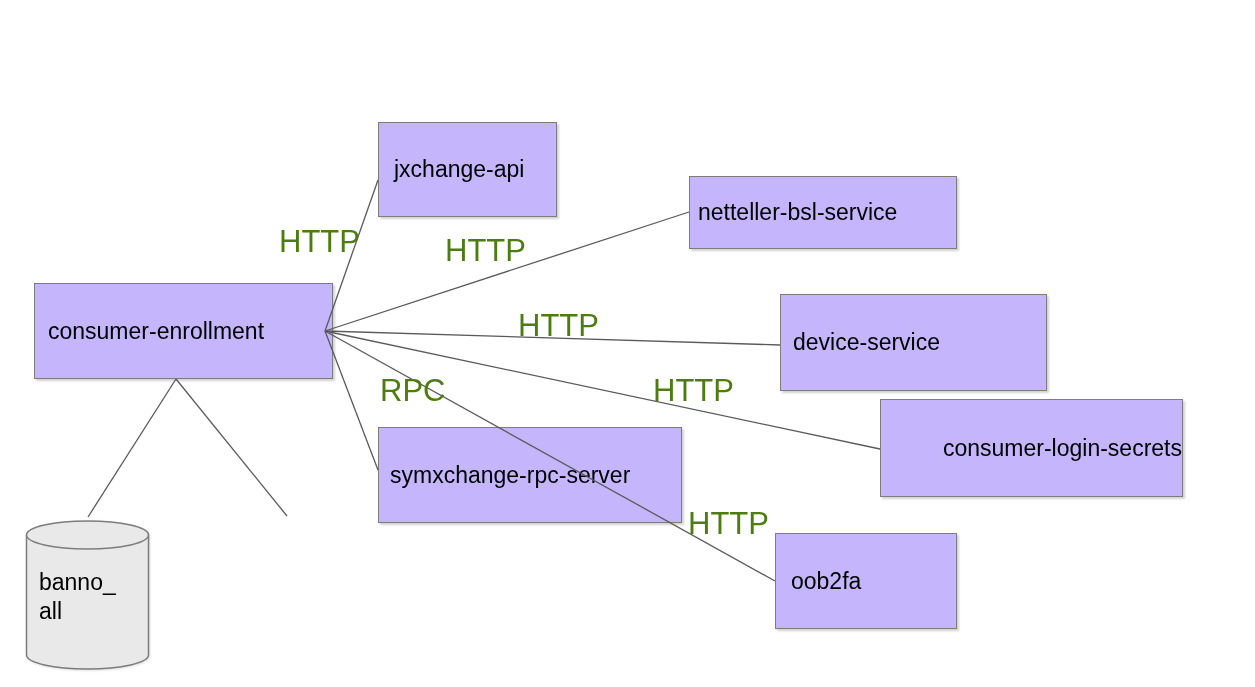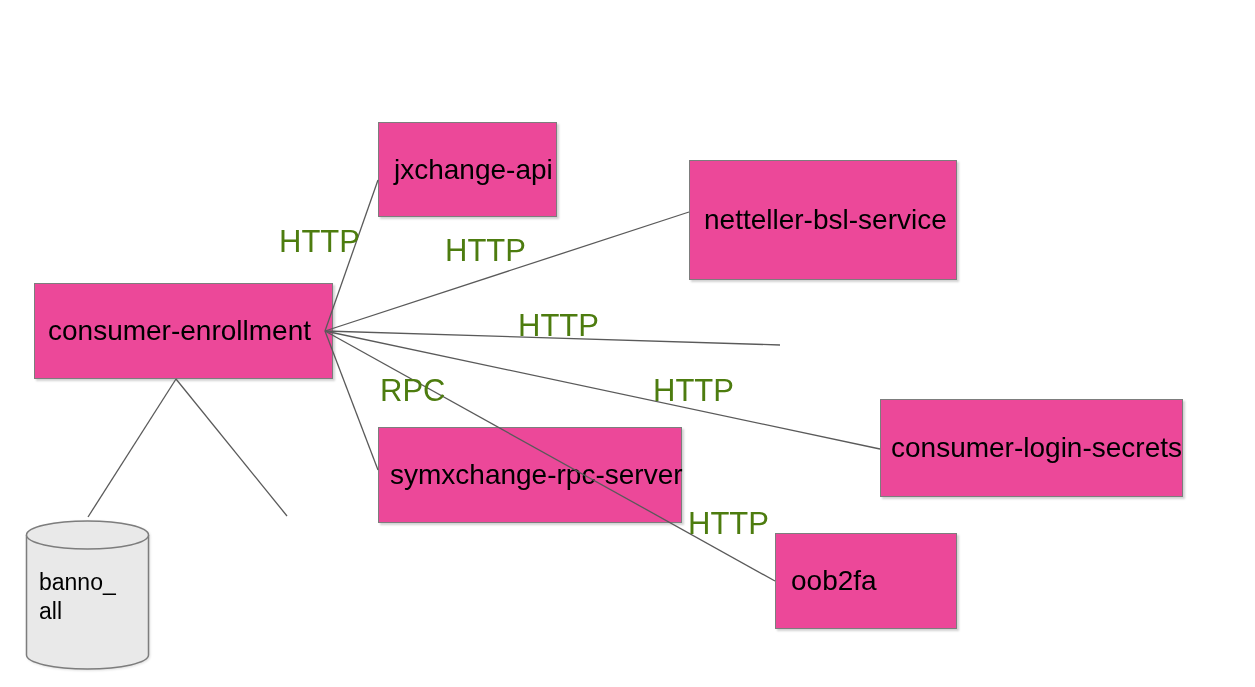--- a/index.html
+++ b/index.html
@@ -18,28 +18,28 @@
   .edges-layer {
     position: absolute;
     left: 0;
     top: 0;
     z-index: 3;
     pointer-events: none;
   }
   .node {
     position: absolute;
     z-index: 2;
-    background: #ec4899;
+    background: #c4b5fd;
     border: 1.5px solid #7d7d7d;
     box-shadow: 2px 2px 2px rgba(0,0,0,0.18);
     display: flex;
     align-items: center;
     box-sizing: border-box;
     padding-left: 13px;
-    font-size: 28px;
+    font-size: 23px;
     color: #000000;
     white-space: nowrap;
   }
   .cyl {
     position: absolute;
     z-index: 2;
   }
   .cyl svg {
     position: absolute;
     left: 0;
@@ -82,24 +82,27 @@
   </svg>
 
   <div class="node" style="left:34px; top:283px; width:299px; height:96px;">
     <span>consumer-enrollment</span>
   </div>
 
   <div class="node" style="left:378px; top:122px; width:179px; height:95px; padding-left:15px;">
     <span>jxchange-api</span>
   </div>
 
-  <div class="node" style="left:689px; top:160px; width:268px; height:120px; padding-left:14px;">
+  <div class="node" style="left:689px; top:176px; width:268px; height:73px; padding-left:8px;">
     <span>netteller-bsl-service</span>
   </div>
 
+  <div class="node" style="left:780px; top:294px; width:267px; height:97px; padding-left:12px;">
+    <span>device-service</span>
+  </div>
 
   <div class="node" style="left:880px; top:399px; width:303px; height:98px;justify-content:flex-end;">
     <span>consumer-login-secrets</span>
   </div>
 
   <div class="node" style="left:378px; top:427px; width:304px; height:96px; padding-left:11px;">
     <span>symxchange-rpc-server</span>
   </div>
 
   <div class="node" style="left:775px; top:533px; width:182px; height:96px; padding-left:15px;text-align:center;">

